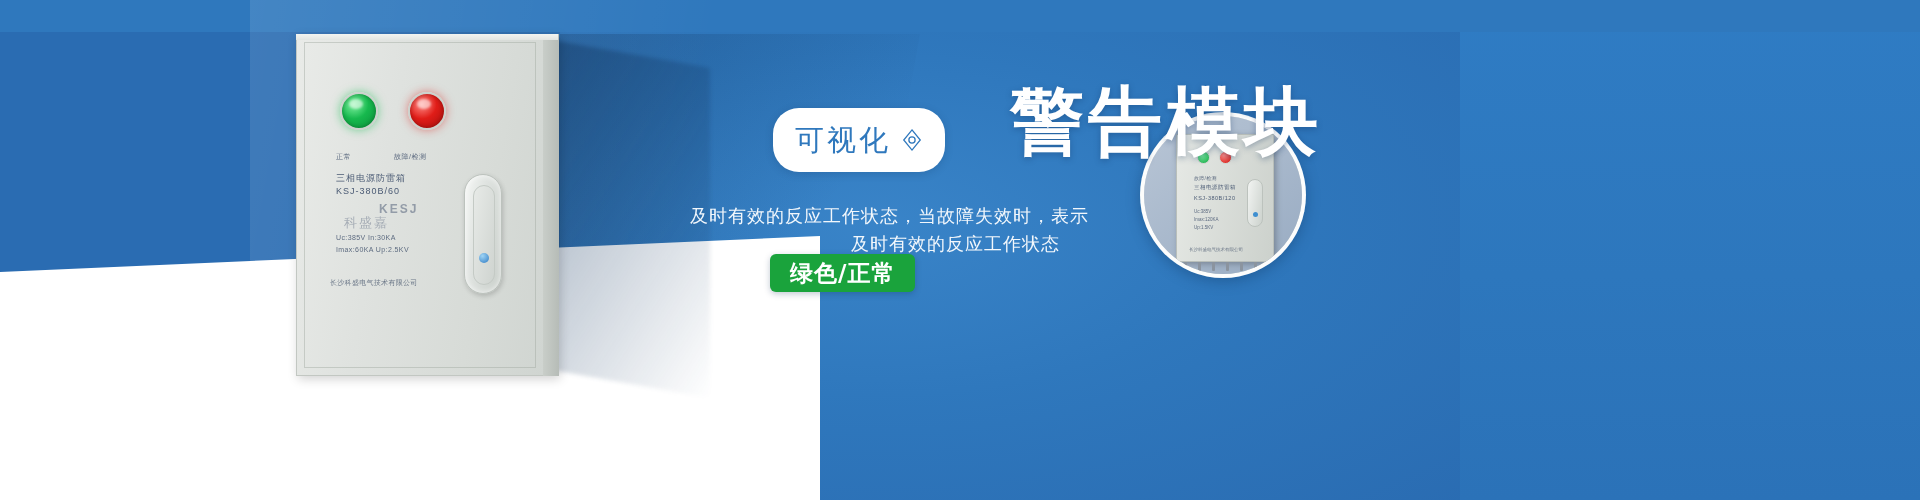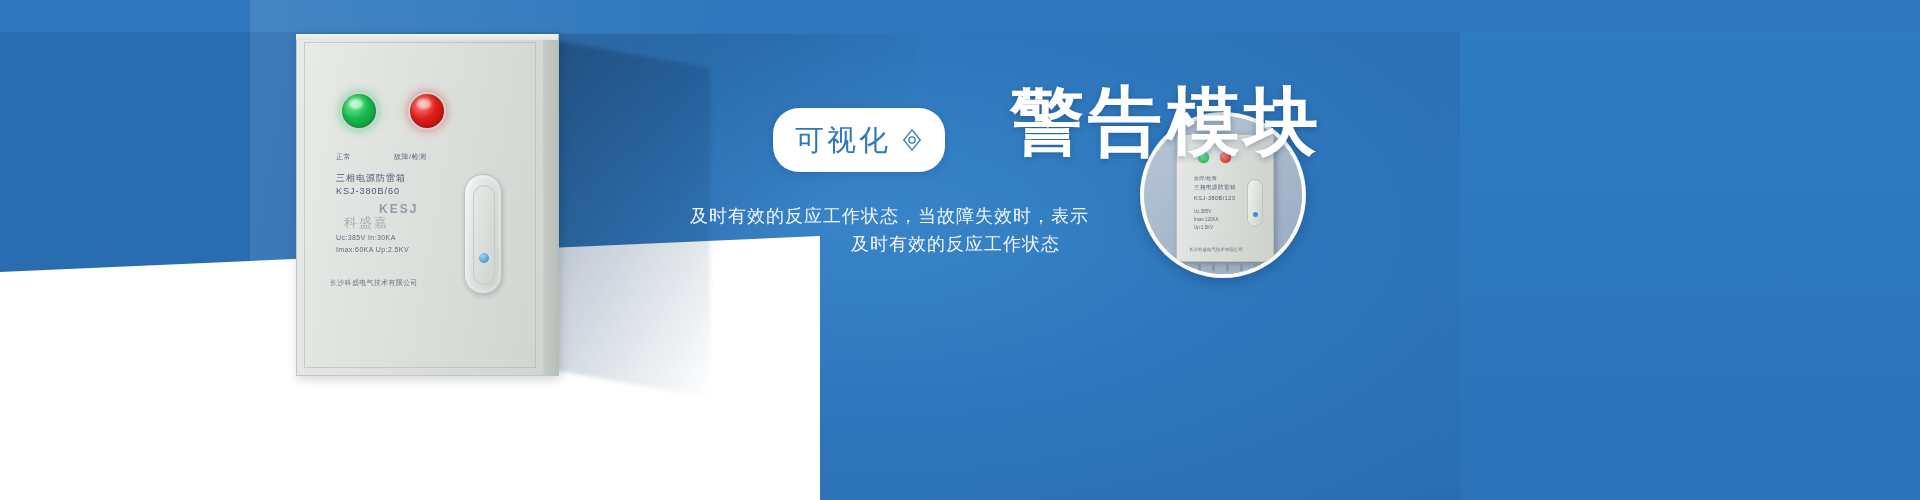--- a/index.html
+++ b/index.html
@@ -300,15 +300,18 @@
   </div>
 
   <div class="headline">警告模块</div>
 
   <div class="subtitle">
     <div>及时有效的反应工作状态，当故障失效时，表示</div>
     <div>及时有效的反应工作状态</div>
   </div>
 
   <div class="badges">
+    <div class="badge" style="background:#1aa33c">
+      <span>绿色/正常</span>
+    </div>
   </div>
 
 </div>
 
 </body></html>

